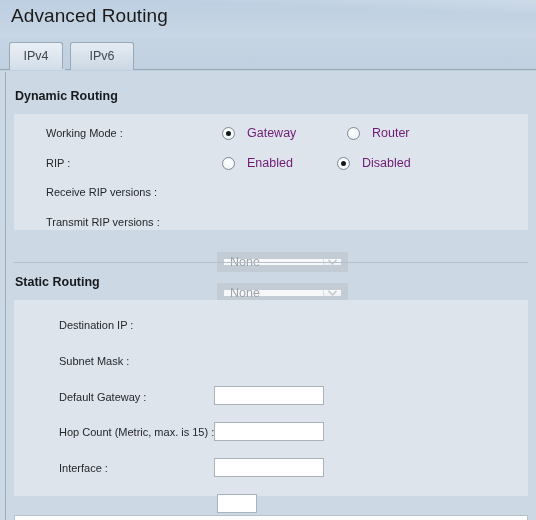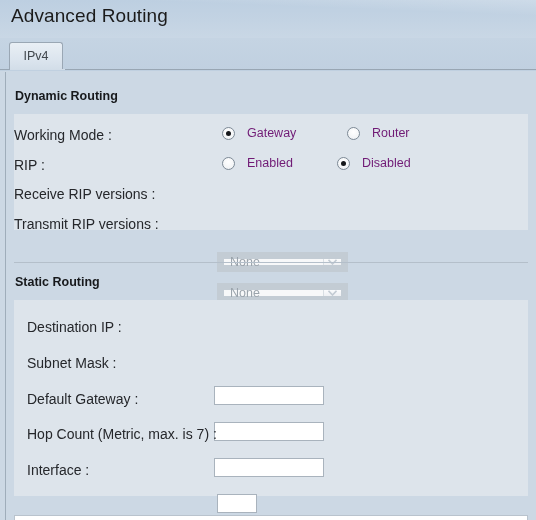--- a/index.html
+++ b/index.html
@@ -149,23 +149,24 @@
     left: 14px;
     width: 514px;
     background: #dde4eb;
   }
   #dynamic-block { top: 42px; height: 116px; }
   #static-block  { top: 228px; height: 196px; }
 
   
   .field-label {
     position: absolute;
-    font-size: 14px;
+    font-size: 11px;
     color: #25272b;
     white-space: nowrap;
+    padding-left: 32px;
   }
 
   
   #lbl-working-mode   { left: 14px; top: 55px; }
   #lbl-rip            { left: 14px; top: 85px; }
   #lbl-receive-rip    { left: 14px; top: 114px; }
   #lbl-transmit-rip   { left: 14px; top: 144px; }
 
   
   #lbl-destination-ip { left: 27px; top: 247px; }
@@ -290,20 +291,23 @@
   <div class="header">
     <div class="header-streak"></div>
     <div class="page-title">Advanced Routing</div>
   </div>
 
   <div class="tabstrip">
     <div class="tab-underline"></div>
     <div class="tab tab-ipv4">
       <span>IPv4</span>
     </div>
+    <div class="tab tab-ipv6">
+      <span>IPv6</span>
+    </div>
     <div class="tab-active-mask"></div>
   </div>
 
   <div class="panel">
 
     <div class="panel-left-rule"></div>
 
     <div class="section-head" id="dynamic-head">Dynamic Routing</div>
 
     <div class="block" id="dynamic-block"></div>
@@ -362,21 +366,21 @@
 
     <div class="field-label" id="lbl-destination-ip">Destination IP :</div>
     <input class="text-input" id="in-destination-ip" type="text" placeholder="" style="">
 
     <div class="field-label" id="lbl-subnet-mask">Subnet Mask :</div>
     <input class="text-input" id="in-subnet-mask" type="text" placeholder="" style="">
 
     <div class="field-label" id="lbl-default-gw">Default Gateway :</div>
     <input class="text-input" id="in-default-gw" type="text" placeholder="" style="">
 
-    <div class="field-label" id="lbl-hop-count">Hop Count (Metric, max. is 7) :</div>
+    <div class="field-label" id="lbl-hop-count">Hop Count (Metric, max. is 15) :</div>
     <input class="text-input" id="in-hop-count" type="text" placeholder="" style="">
 
     <div class="field-label" id="lbl-interface">Interface :</div>
 
   </div>
 
   <div class="bottom-sliver"></div>
 
 </div>
 

